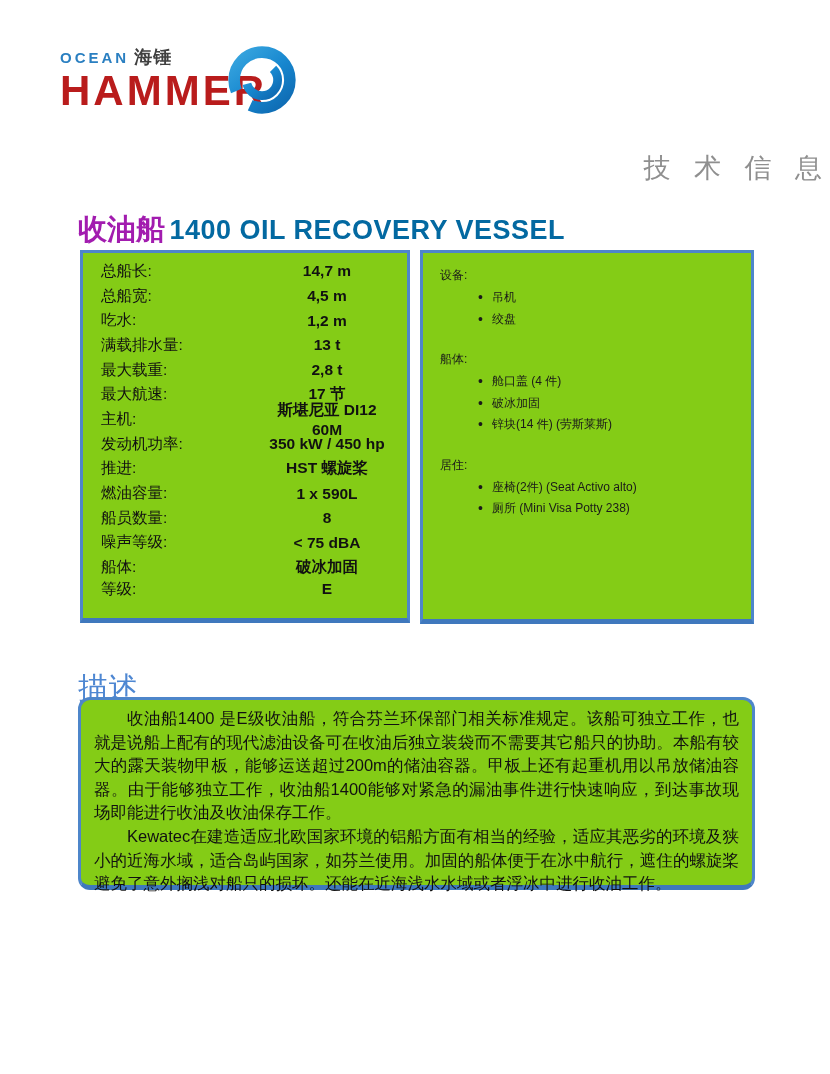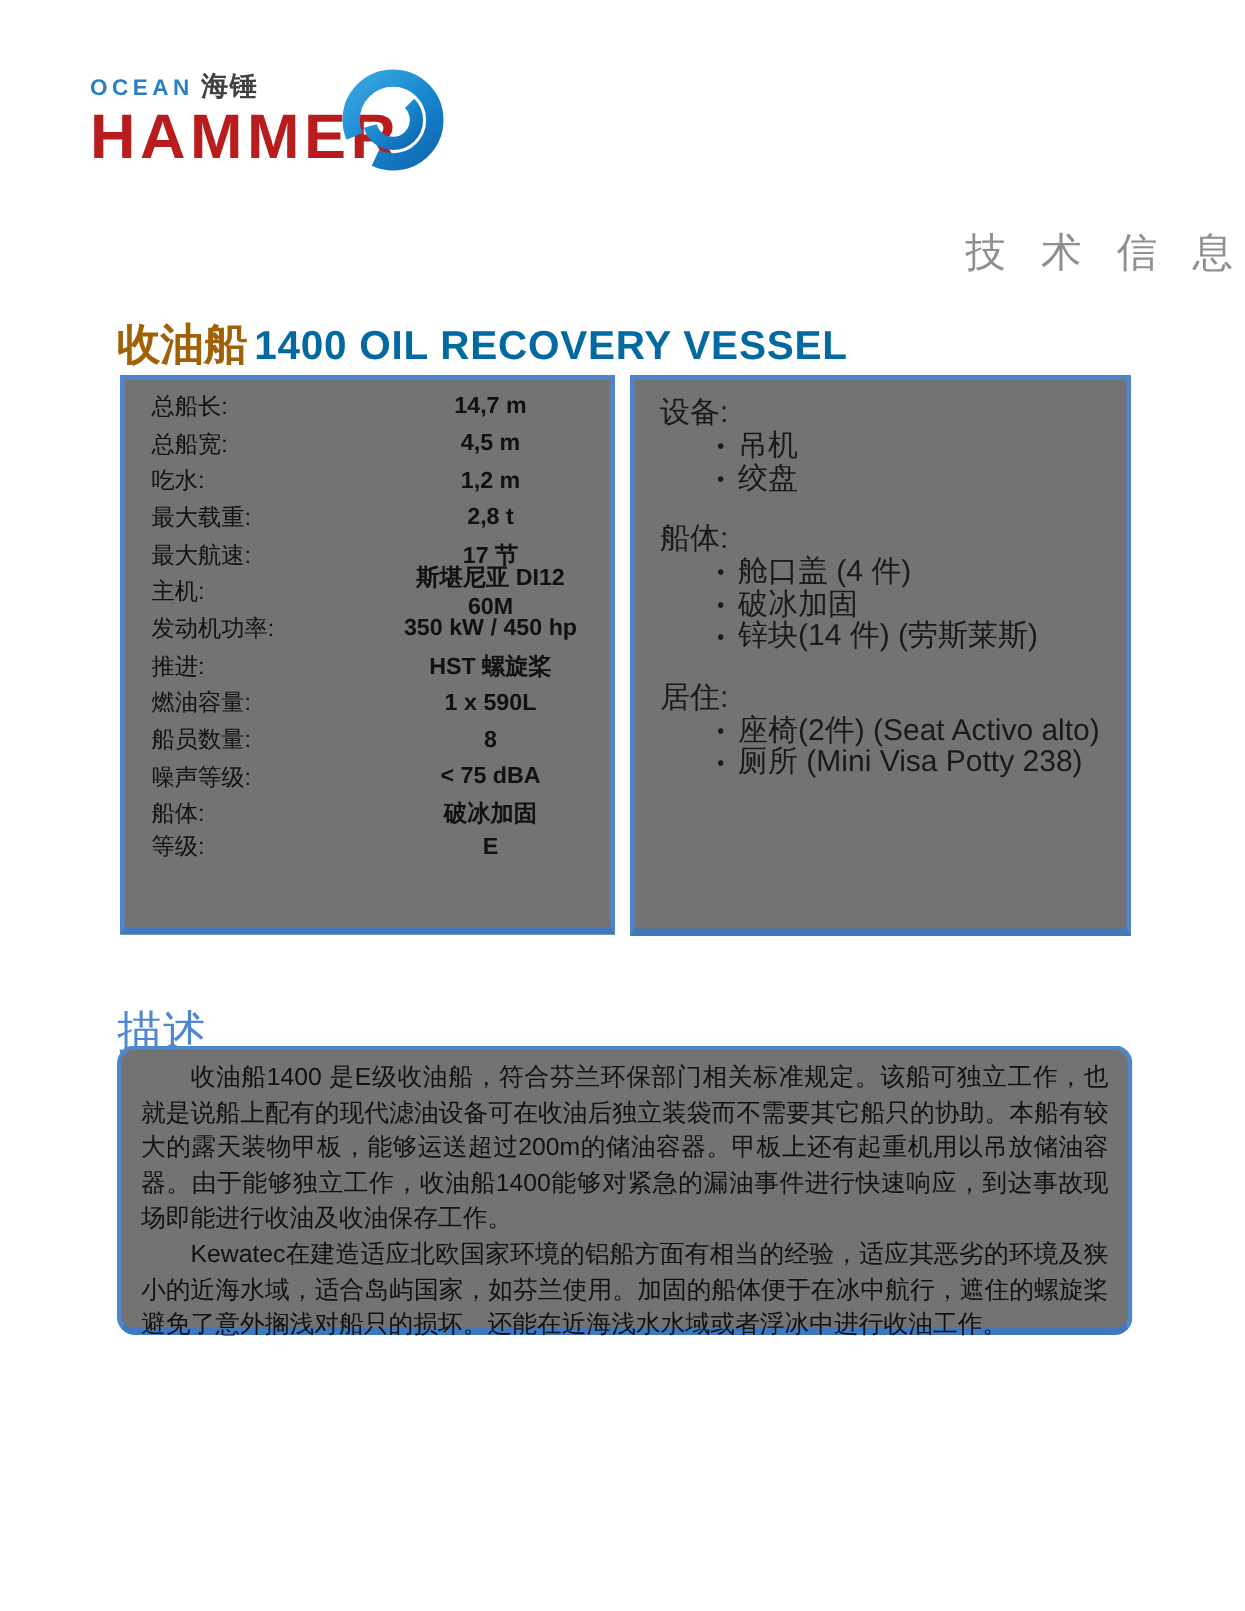--- a/index.html
+++ b/index.html
@@ -16,30 +16,30 @@
   .logo-cn { color:#404040; font-size:18px; letter-spacing:1px; margin-left:5px; }
   .logo-line2 { font-size:42px; font-weight:bold; letter-spacing:3px; color:#b91c1c; line-height:1.05; }
   .wave { position:absolute; left:168px; top:1px; width:68px; height:68px; }
 
   
   .doc-title {
     position:absolute; top:150px; left:0; width:100%; text-align:right;
     color:#8f8f8f; font-size:27px; font-weight:500; letter-spacing:8px;
   }
   .main-heading { position:absolute; left:78px; top:210px; white-space:nowrap; }
-  .main-heading .cn { color:#a16207; font-size:29px; font-weight:600; }
+  .main-heading .cn { color:#a21caf; font-size:29px; font-weight:600; }
   .main-heading .en { color:#0369a1; font-size:27px; font-weight:700; letter-spacing:0.5px; }
 
   
   .gbox {
-    position:absolute; background:#737373;
+    position:absolute; background:#84cc16;
     border:3px solid #4e86ca; border-bottom:5px solid #3f78bd;
   }
   .spec-box  { left:80px;  top:250px; width:330px; height:373px; padding:6px 14px 0 18px; }
-  .equip-box { left:420px; top:250px; width:334px; height:374px; padding:12px 10px 0 17px; font-size:20px; }
+  .equip-box { left:420px; top:250px; width:334px; height:374px; padding:12px 10px 0 17px; font-size:12px; }
 
   .spec-row { display:flex; align-items:center; height:24.7px; font-size:15.5px; }
   .spec-row.tight { height:19px; }
   .spec-label { flex:0 0 160px; color:#111; }
   .spec-value { flex:1; text-align:center; font-weight:600; color:#111; }
 
   .equip-group { margin-bottom:19px; }
   .equip-title { line-height:21px; }
   .equip-list { list-style:none; margin-top:1px; }
   .equip-list li { line-height:21.5px; padding-left:52px; position:relative; }
@@ -98,20 +98,24 @@
         <span class="spec-label">总船长:</span>
         <span class="spec-value">14,7 m</span>
       </div>
       <div class="spec-row">
         <span class="spec-label">总船宽:</span>
         <span class="spec-value">4,5 m</span>
       </div>
       <div class="spec-row">
         <span class="spec-label">吃水:</span>
         <span class="spec-value">1,2 m</span>
+      </div>
+      <div class="spec-row">
+        <span class="spec-label">满载排水量:</span>
+        <span class="spec-value">13 t</span>
       </div>
       <div class="spec-row">
         <span class="spec-label">最大载重:</span>
         <span class="spec-value">2,8 t</span>
       </div>
       <div class="spec-row">
         <span class="spec-label">最大航速:</span>
         <span class="spec-value">17 节</span>
       </div>
       <div class="spec-row">

